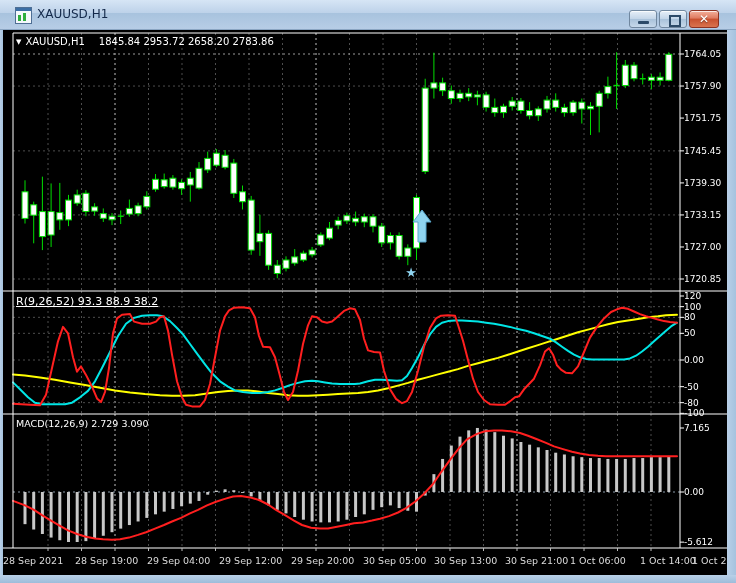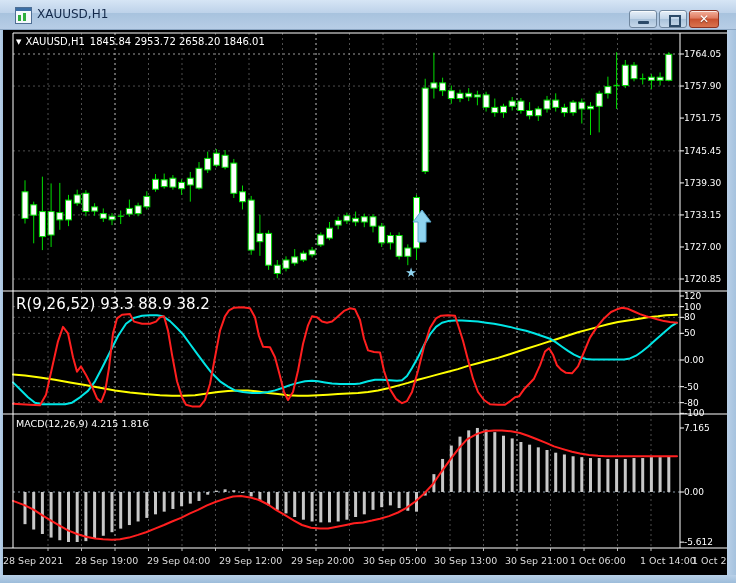--- a/index.html
+++ b/index.html
@@ -29,22 +29,22 @@
   .btn-close{left:689px;width:30px;border-color:#8c3222;background:linear-gradient(#f3b09c,#df7b60 45%,#c8502f 50%,#d9734f);}
   .glyph-min{position:absolute;left:8px;top:10px;width:11px;height:3px;background:#2c4a68;border-radius:1px;}
   .glyph-restore{position:absolute;left:9px;top:4px;width:8px;height:8px;border:2px solid #2c4a68;background:transparent;}
   .glyph-close{position:absolute;left:0;top:1px;width:100%;text-align:center;color:#fff;font-size:12px;font-weight:bold;
     text-shadow:0 1px 1px rgba(0,0,0,.4);font-family:"DejaVu Sans",sans-serif;}
   .client{position:absolute;left:3px;top:30px;width:724px;height:545px;background:#000;}
   #chart-svg{position:absolute;left:0;top:0;}
   .overlay-label{position:absolute;color:#fff;white-space:pre;pointer-events:none;}
   .hdr{left:13px;top:6px;font-size:10px;}
   .hdr .tri{font-size:7px;vertical-align:1px;margin-right:4px;}
-  .hdr .num{margin-left:5px;}
-  .ind-label{left:13px;top:265px;font-size:15px;}
+  .hdr .num{margin-left:14px;}
+  .ind-label{left:13px;top:265px;font-size:11px;text-decoration:underline;}
   .macd-label{left:13px;top:388px;font-size:9.5px;}
   .bottom-border{position:absolute;left:0;top:575px;width:736px;height:8px;background:linear-gradient(#b9d0e8,#9dbcda);}
   .side-border{position:absolute;top:30px;height:545px;background:linear-gradient(90deg,#b9d0e8,#a5c2de);}
   .side-left{left:0;width:3px;}
   .side-right{left:727px;width:9px;}
 </style>
 </head>
 <body>
 
 <div class="outer-frame"></div>
@@ -453,21 +453,21 @@
         <text x="288" y="534" fill="#dcdcdc" font-size="9.5" font-family="DejaVu Sans, Liberation Sans, sans-serif">29 Sep 20:00</text>
         <text x="360" y="534" fill="#dcdcdc" font-size="9.5" font-family="DejaVu Sans, Liberation Sans, sans-serif">30 Sep 05:00</text>
         <text x="431" y="534" fill="#dcdcdc" font-size="9.5" font-family="DejaVu Sans, Liberation Sans, sans-serif">30 Sep 13:00</text>
         <text x="502" y="534" fill="#dcdcdc" font-size="9.5" font-family="DejaVu Sans, Liberation Sans, sans-serif">30 Sep 21:00</text>
         <text x="567" y="534" fill="#dcdcdc" font-size="9.5" font-family="DejaVu Sans, Liberation Sans, sans-serif">1 Oct 06:00</text>
         <text x="637" y="534" fill="#dcdcdc" font-size="9.5" font-family="DejaVu Sans, Liberation Sans, sans-serif">1 Oct 14:00</text>
         <text x="689" y="534" fill="#dcdcdc" font-size="9.5" font-family="DejaVu Sans, Liberation Sans, sans-serif">1 Oct 22:00</text>
       </g>
     </svg>
 
-  <div class="overlay-label hdr"><span class="tri">▼</span><span>XAUUSD,H1</span><span class="num">1845.84</span> <span>2953.72</span> <span>2658.20</span> <span>1846.01</span></div>
+  <div class="overlay-label hdr"><span class="tri">▼</span><span>XAUUSD,H1</span><span class="num">1845.84</span> <span>2953.72</span> <span>2658.20</span> <span>2783.86</span></div>
 
   <div class="overlay-label ind-label">R(9,26,52) 93.3 88.9 38.2</div>
-  <div class="overlay-label macd-label">MACD(12,26,9) 4.215 1.816</div>
+  <div class="overlay-label macd-label">MACD(12,26,9) 2.729 3.090</div>
 </div>
 
 <div class="side-border side-left"></div>
 <div class="side-border side-right"></div>
 <div class="bottom-border"></div>
 
 </body></html>

